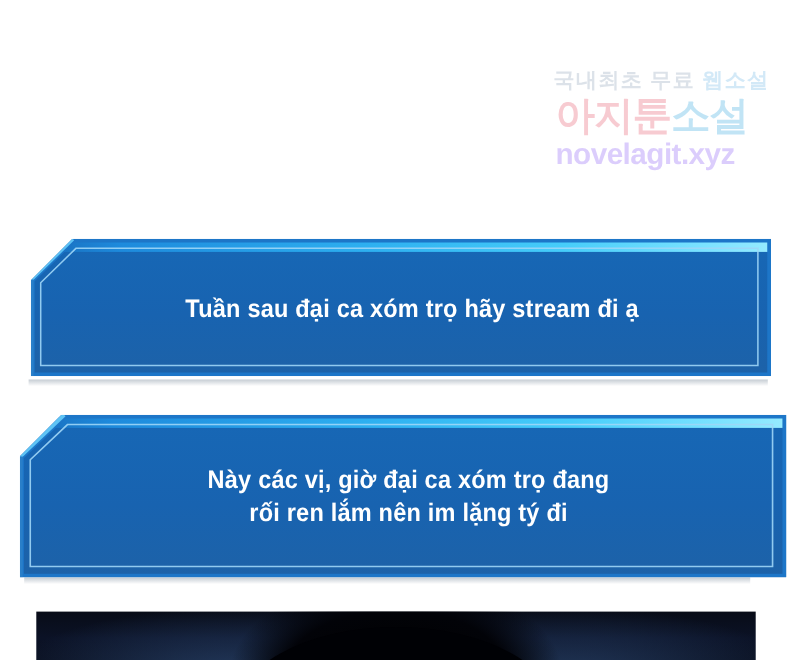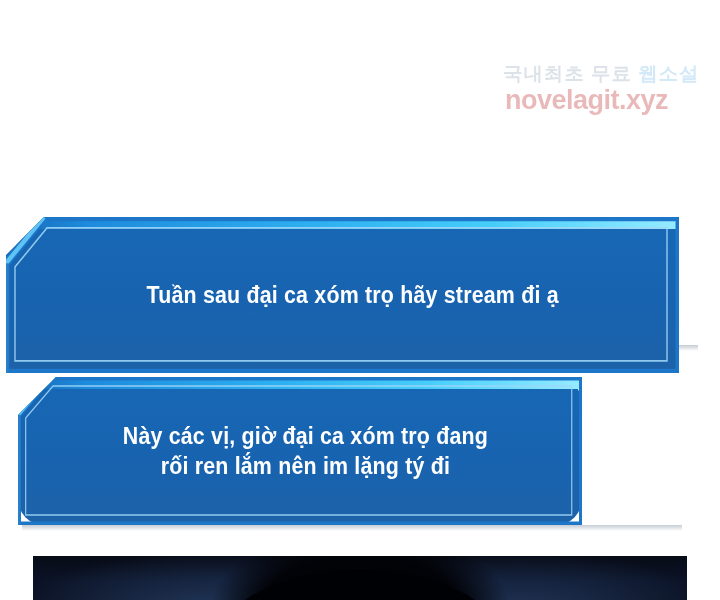--- a/index.html
+++ b/index.html
@@ -45,21 +45,21 @@
     margin-top: -2px;
   }
   .wm-logo .wm-red { color: #e8576b; }
   .wm-logo .wm-cyan { color: #36a8e0; }
   .wm-url {
     font-size: 27px;
     font-weight: bold;
     line-height: 30px;
     letter-spacing: -0.5px;
     white-space: nowrap;
-    color: #b91c1c;
+    color: #8b5cf6;
     margin-top: -1px;
   }
 
   
   .bubble {
     position: absolute;
     box-sizing: border-box;
     background: linear-gradient(180deg, #1f7fd6 0%, #1767b5 6%, #1863b0 55%, #1d62a8 100%);
     -webkit-clip-path: polygon(0px 38px, 38px 0px, 100% 0px, 100% 100%, 0px 100%);
     clip-path: polygon(0px 38px, 38px 0px, 100% 0px, 100% 100%, 0px 100%);
@@ -106,33 +106,32 @@
     font-size: 23px;
     line-height: 30px;
     text-align: center;
     letter-spacing: 0.2px;
     transform: scaleX(0.93);
     white-space: pre-line;
     padding: 0 14px;
   }
 
   #bubble-1 {
-    left: 6px;
+    left: 28px;
     top: 217px;
     width: 673px;
-    height: 156px;
+    height: 125px;
   }
   #bubble-1 .bubble-text { margin-left: 20px; }
 
   #bubble-2 {
     left: 18px;
     top: 377px;
-    width: 564px;
+    width: 697px;
     height: 148px;
-    border-radius: 26px;
   }
   #bubble-2 .bubble-text { margin-left: 10px; }
 
   
   .bubble-shadow {
     position: absolute;
     background: linear-gradient(180deg, rgba(90,110,130,0.35), rgba(255,255,255,0));
     pointer-events: none;
   }
   #shadow-1 { left: 26px; top: 345px; width: 672px; height: 6px; }
@@ -163,20 +162,21 @@
     background: #000105;
   }
 </style>
 </head>
 <body>
 
 <div id="page">
 
   <div id="watermark">
     <div class="wm-top"><span>국내최초 무료 </span><span class="wm-blue">웹소설</span></div>
+    <div class="wm-logo"><span class="wm-red">아지툰</span><span class="wm-cyan">소설</span></div>
     <div class="wm-url">novelagit.xyz</div>
   </div>
 
   <div class="bubble-shadow" id="shadow-1"></div>
   <div class="bubble" id="bubble-1">
     <div class="bubble-topglow"></div>
     <div class="bubble-bevel">
       <svg viewBox="0 0 673 128" preserveAspectRatio="none">
         <polygon points="0,38 38,0 673,0 673,128 0,128" fill="none" stroke="#1d76c8" stroke-width="7"></polygon>
         <polyline points="0,38 38,0" fill="none" stroke="#5fc4f5" stroke-width="4"></polyline>

